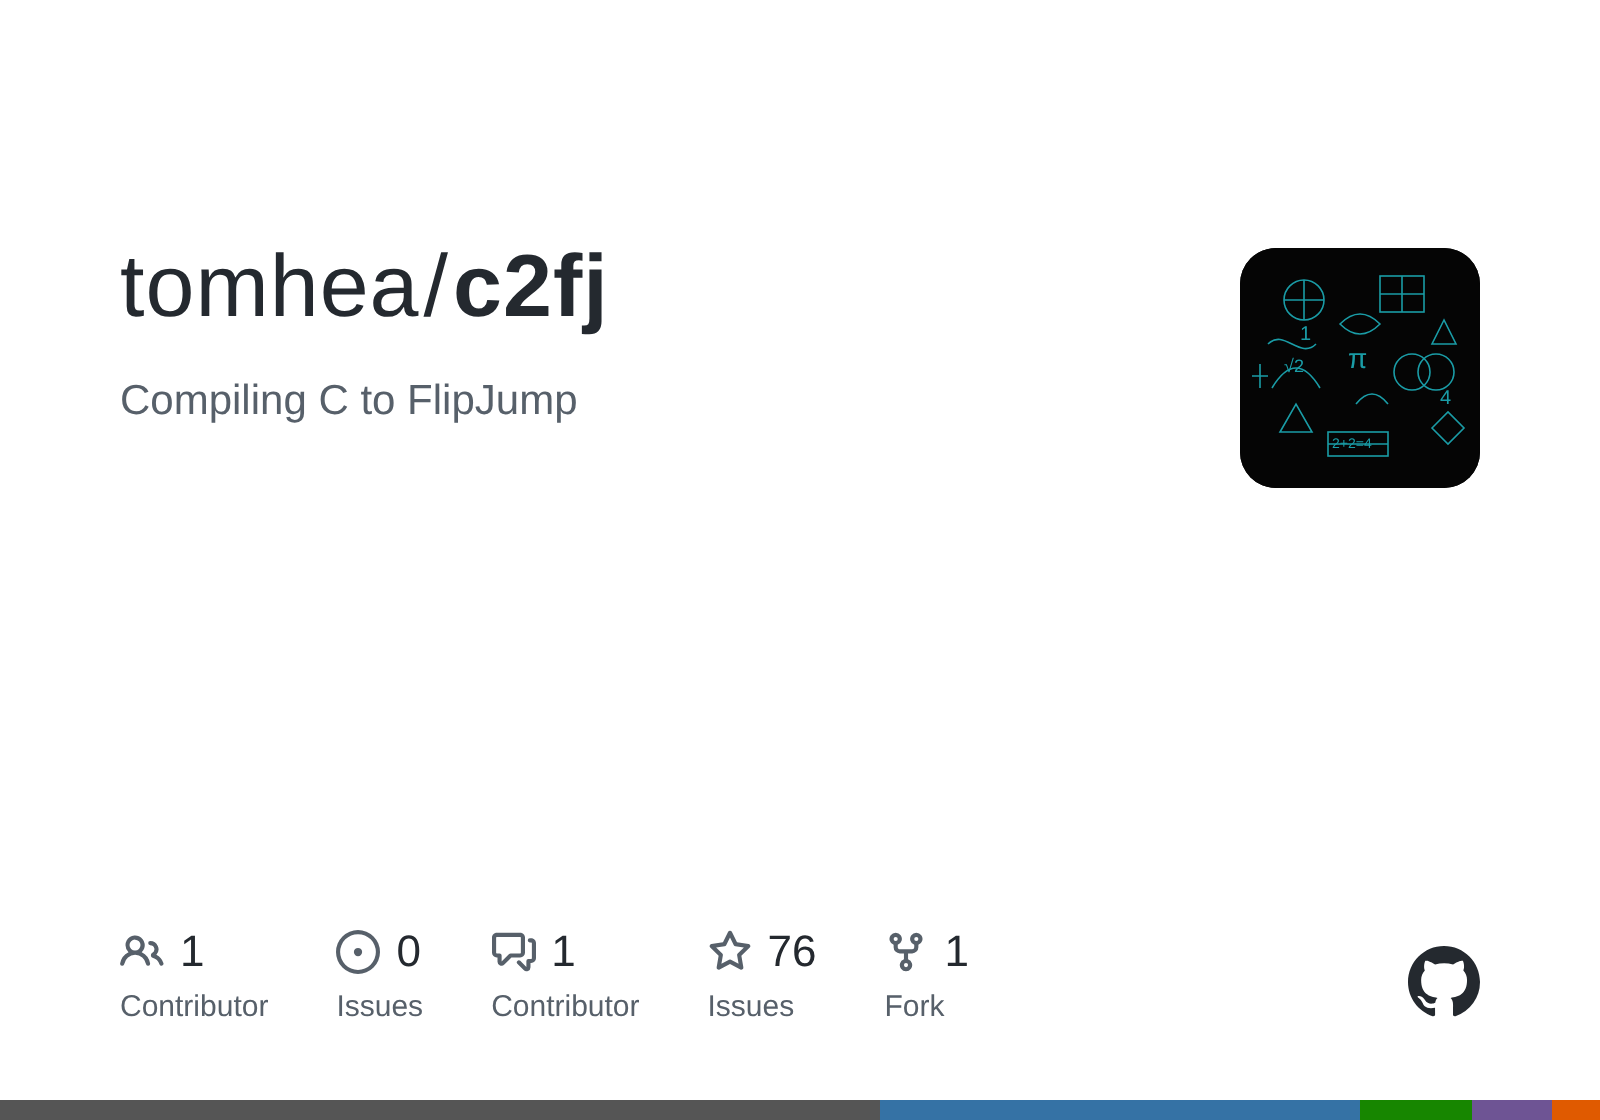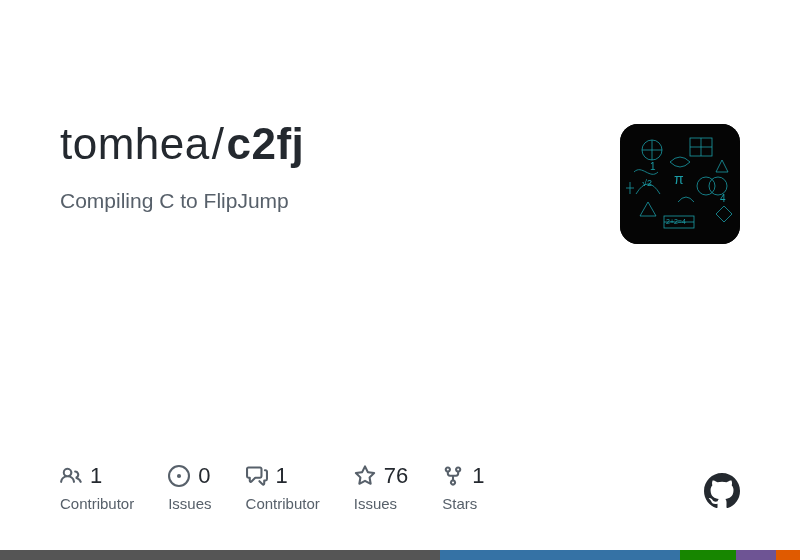--- a/index.html
+++ b/index.html
@@ -150,21 +150,21 @@
       </div>
       <span class="stat-label">Issues</span>
     </div>
     <div class="stat">
       <div class="stat-top">
         <svg class="stat-icon" viewBox="0 0 16 16">
             <path d="M5 5.372v.878c0 .414.336.75.75.75h4.5a.75.75 0 0 0 .75-.75v-.878a2.25 2.25 0 1 1 1.5 0v.878a2.25 2.25 0 0 1-2.25 2.25h-1.5v2.128a2.251 2.251 0 1 1-1.5 0V8.5h-1.5A2.25 2.25 0 0 1 3.5 6.25v-.878a2.25 2.25 0 1 1 1.5 0ZM5 3.25a.75.75 0 1 0-1.5 0 .75.75 0 0 0 1.5 0Zm6.75.75a.75.75 0 1 0 0-1.5.75.75 0 0 0 0 1.5Zm-3 8.75a.75.75 0 1 0-1.5 0 .75.75 0 0 0 1.5 0Z"></path>
           </svg>
         <span class="stat-count">1</span>
       </div>
-      <span class="stat-label">Stars</span>
+      <span class="stat-label">Fork</span>
     </div>
   </div>
   <svg class="github-mark" viewBox="0 0 16 16">
       <path d="M8 0C3.58 0 0 3.58 0 8c0 3.54 2.29 6.53 5.47 7.59.4.07.55-.17.55-.38 0-.19-.01-.82-.01-1.49-2.01.37-2.53-.49-2.69-.94-.09-.23-.48-.94-.82-1.13-.28-.15-.68-.52-.01-.53.63-.01 1.08.58 1.23.82.72 1.21 1.87.87 2.33.66.07-.52.28-.87.51-1.07-1.78-.2-3.64-.89-3.64-3.95 0-.87.31-1.59.82-2.15-.08-.2-.36-1.02.08-2.12 0 0 .67-.21 2.2.82.64-.18 1.32-.27 2-.27.68 0 1.36.09 2 .27 1.53-1.04 2.2-.82 2.2-.82.44 1.1.16 1.92.08 2.12.51.56.82 1.27.82 2.15 0 3.07-1.87 3.75-3.65 3.95.29.25.54.73.54 1.48 0 1.07-.01 1.93-.01 2.2 0 .21.15.46.55.38A8.013 8.013 0 0 0 16 8c0-4.42-3.58-8-8-8Z"></path>
     </svg>
 </div>
 
 <div class="bottom-bar">
     <div class="bar-seg" style="background: rgb(85, 85, 85); width: 55%;"></div>
     <div class="bar-seg" style="background: rgb(53, 114, 165); width: 30%;"></div>

